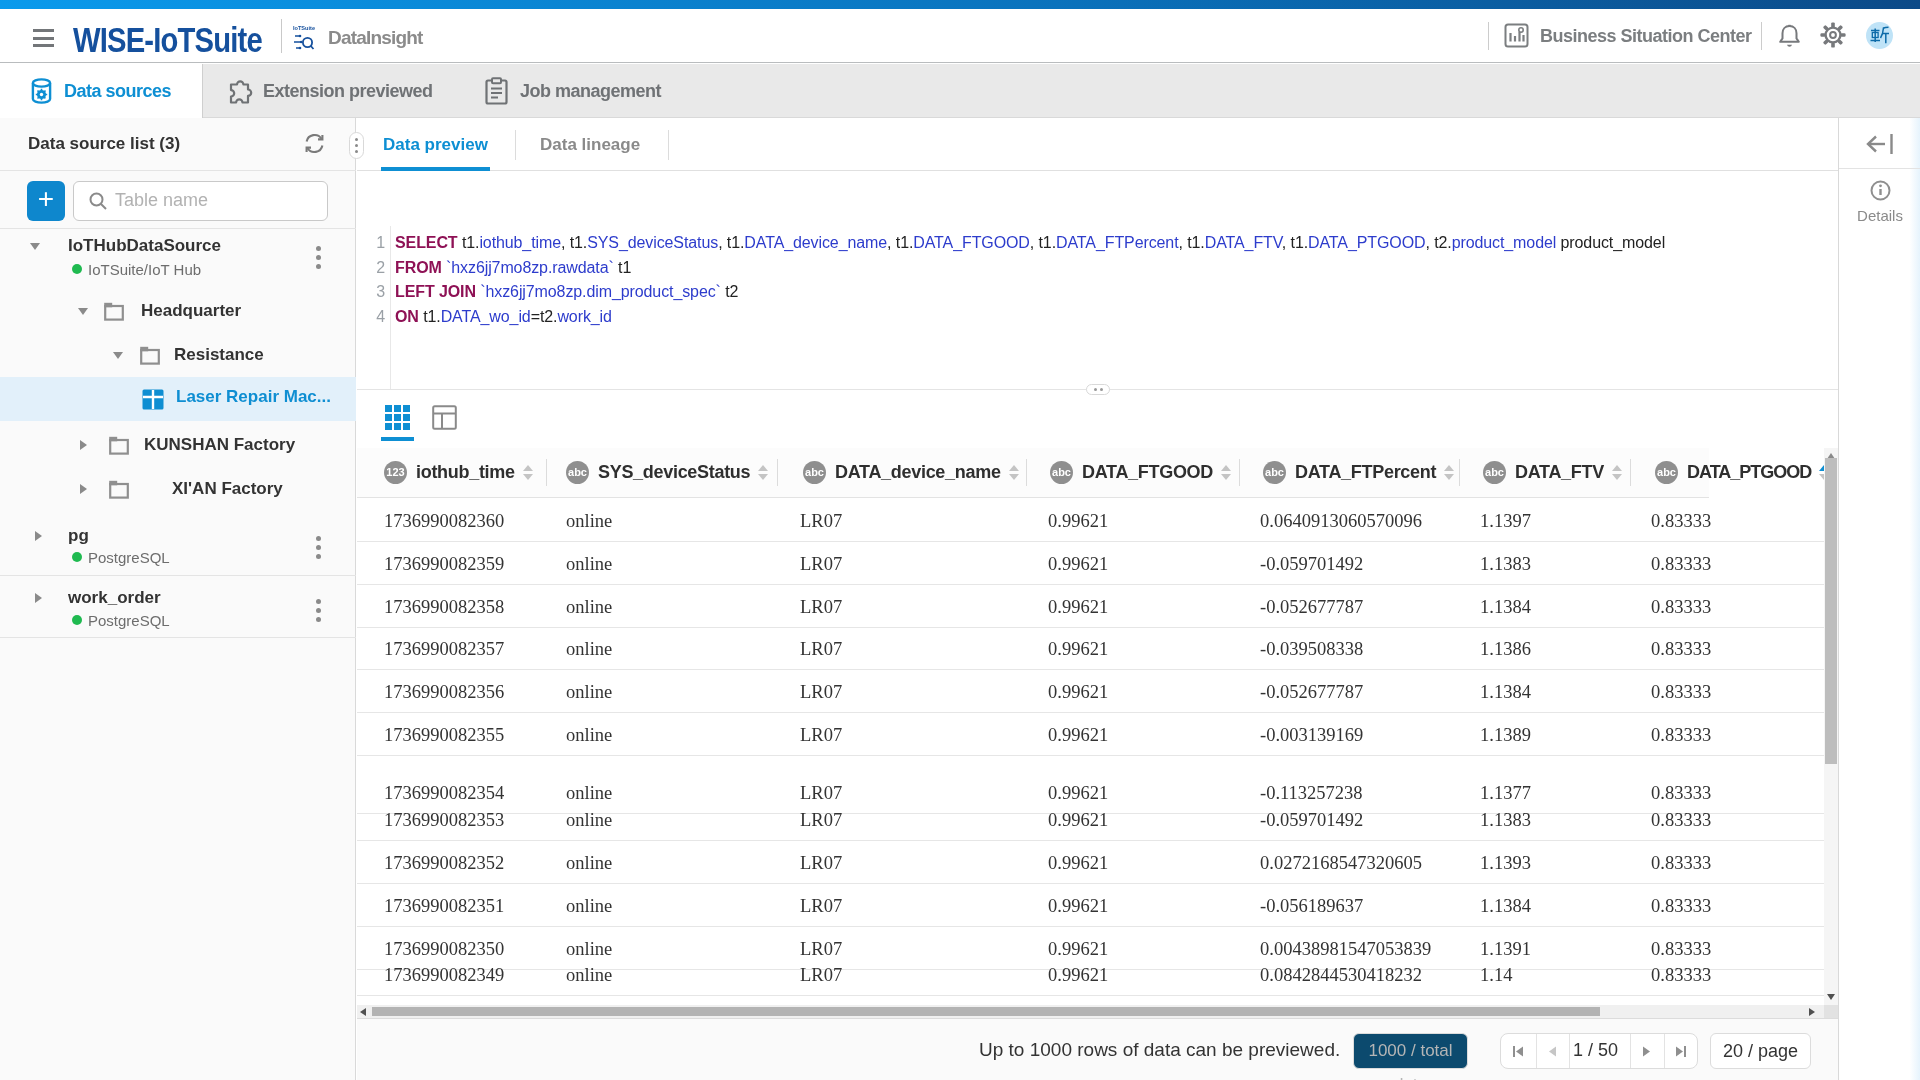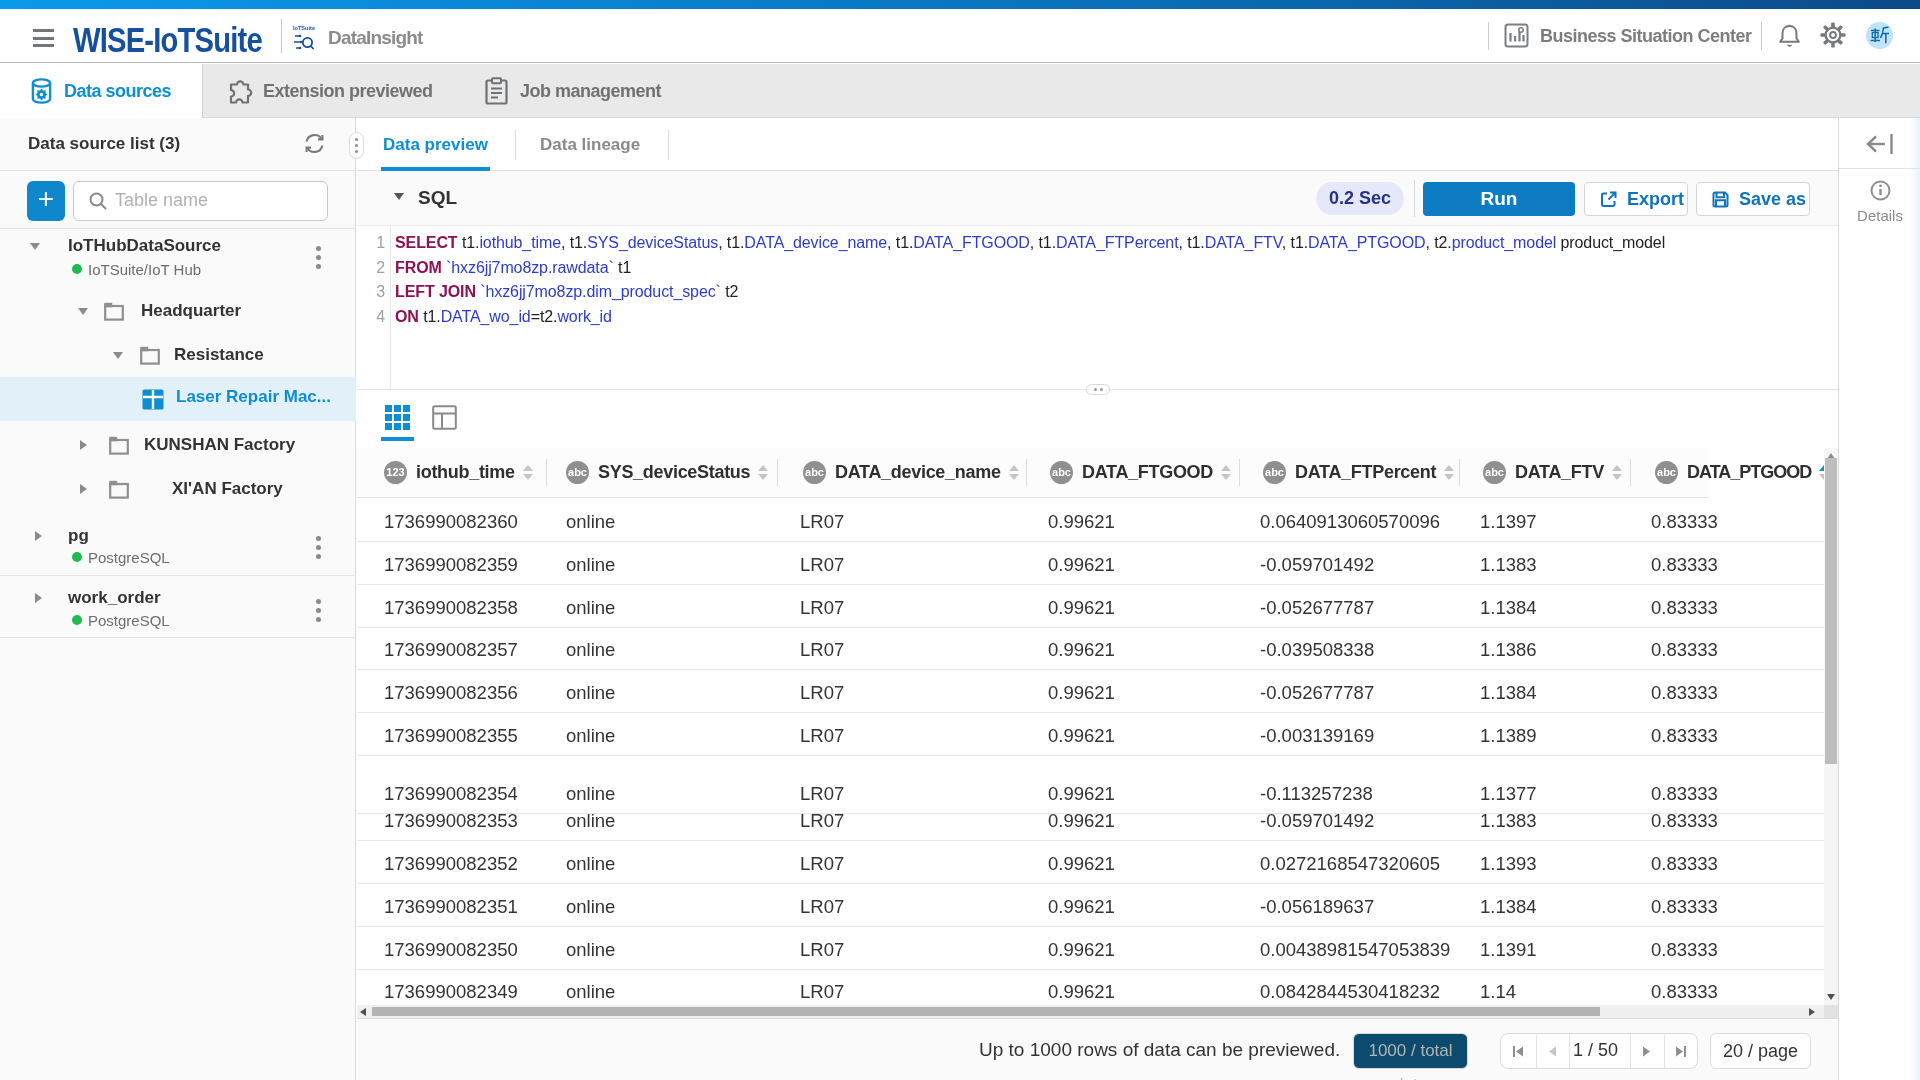--- a/index.html
+++ b/index.html
@@ -89,21 +89,21 @@
 
 #tblhead { left:0; top:330px; width:1352px; height:50px; background:#fcfcfc; border-bottom:1px solid #e3e3e3; }
 .hcell { position:absolute; top:0; height:50px; white-space:nowrap; }
 .hdivider { position:absolute; top:11px; width:1px; height:27px; background:#dcdcdc; }
 .badge { display:inline-block; min-width:23px; height:23px; border-radius:12px; background:#8f8f8f; color:#fff; font-size:11px; font-weight:bold; text-align:center; line-height:23px; vertical-align:middle; }
 .hlabel { font-size:18px; letter-spacing:-0.3px; font-weight:bold; color:#2f2f2f; vertical-align:middle; margin-left:9px; }
 .scaret { display:inline-block; vertical-align:middle; margin-left:8px; }
 .scaret b { display:block; width:0; height:0; border-left:5px solid transparent; border-right:5px solid transparent; }
 .scaret .up { border-bottom:6px solid #c4c4c4; margin-bottom:3px; }
 .scaret .dn { border-top:6px solid #c4c4c4; }
-#rows { left:0; top:381px; width:1467px; height:506px; overflow:hidden; }
+#rows { left:0; top:381px; width:1467px; height:506px; overflow:hidden;font-family:Liberation Serif, serif; }
 .drow { position:absolute; left:0; width:1467px; height:43px; border-bottom:1px solid #e6e6e6; font-size:18.5px; color:#333; }
 .dc { position:absolute; top:12px; white-space:nowrap; }
 
 #vscroll { left:1467px; top:330px; width:14px; height:557px; background:#f5f5f5; }
 #vthumb { left:1468px; top:340px; width:12px; height:306px; background:#bdbdbd; }
 #hscroll { left:0; top:887px; width:1481px; height:13px; background:#f0f0f0; }
 #hthumb { left:15px; top:889px; width:1228px; height:9px; background:#b3b3b3; }
 
 #pager { left:0; top:900px; width:1481px; height:62px; background:#fafafa; border-top:1px solid #dcdcdc; }
 #pgtext { left:622px; top:20px; font-size:19px; color:#333; }
@@ -303,42 +303,20 @@
   </div>
 
 <div class="abs" id="main">
   <div class="abs" id="mtabs">
     <div class="abs" id="mt1">Data preview</div>
     <div class="abs" id="mt1line"></div>
     <div class="abs" id="mtdiv1"></div>
     <div class="abs" id="mt2">Data lineage</div>
     <div class="abs" id="mtdiv2"></div>
   </div>
-  <div class="abs" id="sqlbar">
-    <div class="abs tri-d" id="sqltri" style="border-left-width:5px;border-right-width:5px;border-top-width:7px;border-top-color:#555;"></div>
-    <div class="abs" id="sqltxt">SQL</div>
-    <div class="abs" id="secpill">0.2 Sec</div>
-    <div class="abs" id="sqldiv"></div>
-    <div class="abs" id="runbtn">Run</div>
-    <div class="abs wbtn" id="expbtn">
-        <svg style="position:absolute;left:14px;top:7px;" width="19" height="19" viewBox="0 0 19 19" fill="none" stroke="#1173bd" stroke-width="2">
-<path d="M8 3.5 H4.5 a1.5 1.5 0 0 0 -1.5 1.5 v9.5 a1.5 1.5 0 0 0 1.5 1.5 h9.5 a1.5 1.5 0 0 0 1.5 -1.5 V11"></path>
-<path d="M11 2.5 h5.5 v5.5 M16.2 2.8 L9.5 9.5"></path>
-</svg>
-        <span style="position:absolute;left:42px;">Export</span>
-      </div>
-    <div class="abs wbtn" id="savbtn">
-        <svg style="position:absolute;left:14px;top:7px;" width="19" height="19" viewBox="0 0 19 19" fill="none" stroke="#1173bd" stroke-width="2">
-<path d="M2.5 4 a1.5 1.5 0 0 1 1.5 -1.5 h10 l2.5 2.5 v10 a1.5 1.5 0 0 1 -1.5 1.5 h-11 a1.5 1.5 0 0 1 -1.5 -1.5 z"></path>
-<path d="M5.5 2.8 v4.4 h7.5 v-4.4"></path>
-<path d="M5 16.2 v-6 h9 v6"></path>
-</svg>
-        <span style="position:absolute;left:42px;">Save as</span>
-      </div>
-  </div>
   <div class="abs" id="sqled">
     <div class="lnum" style="top:8px;">1</div>
     <div class="lnum" style="top:33px;">2</div>
     <div class="lnum" style="top:57px;">3</div>
     <div class="lnum" style="top:82px;">4</div>
     <div class="abs" id="gutline"></div>
     <div class="cline" style="top:8px;"><span class="kw">SELECT</span> t1.<span class="idb">iothub_time</span>, t1.<span class="idb">SYS_deviceStatus</span>, t1.<span class="idb">DATA_device_name</span>, t1.<span class="idb">DATA_FTGOOD</span>, t1.<span class="idb">DATA_FTPercent</span>, t1.<span class="idb">DATA_FTV</span>, t1.<span class="idb">DATA_PTGOOD</span>, t2.<span class="idb">product_model</span> product_model</div>
     <div class="cline" style="top:33px;"><span class="kw">FROM</span> <span class="idb">`hxz6jj7mo8zp.rawdata`</span> t1</div>
     <div class="cline" style="top:57px;"><span class="kw">LEFT JOIN</span> <span class="idb">`hxz6jj7mo8zp.dim_product_spec`</span> t2</div>
     <div class="cline" style="top:82px;"><span class="kw">ON</span> t1.<span class="idb">DATA_wo_id</span>=t2.<span class="idb">work_id</span></div>
@@ -473,21 +451,21 @@
       </div>
     <div class="drow" style="top:428px;">
         <span class="dc" style="left:27px;">1736990082350</span>
         <span class="dc" style="left:209px;">online</span>
         <span class="dc" style="left:443px;">LR07</span>
         <span class="dc" style="left:691px;">0.99621</span>
         <span class="dc" style="left:903px;">0.00438981547053839</span>
         <span class="dc" style="left:1123px;">1.1391</span>
         <span class="dc" style="left:1294px;">0.83333</span>
       </div>
-    <div class="drow" style="top:470px;">
+    <div class="drow" style="top:454px;">
         <span class="dc" style="left:27px;">1736990082349</span>
         <span class="dc" style="left:209px;">online</span>
         <span class="dc" style="left:443px;">LR07</span>
         <span class="dc" style="left:691px;">0.99621</span>
         <span class="dc" style="left:903px;">0.0842844530418232</span>
         <span class="dc" style="left:1123px;">1.14</span>
         <span class="dc" style="left:1294px;">0.83333</span>
       </div>
   </div>
   <div class="abs" id="vscroll"></div>

